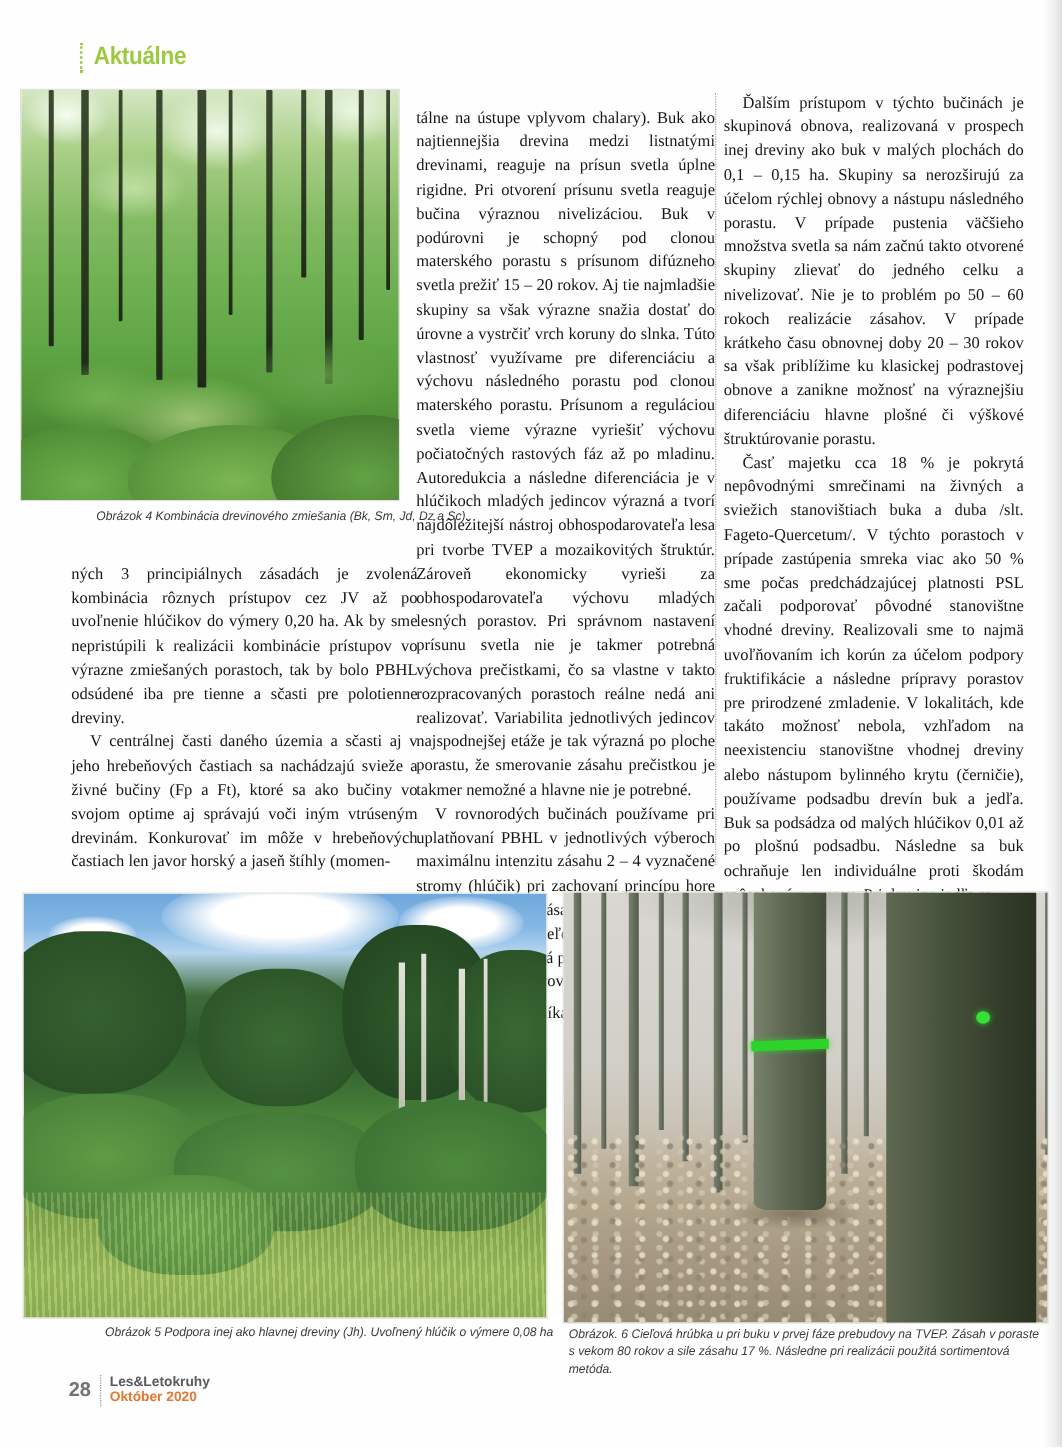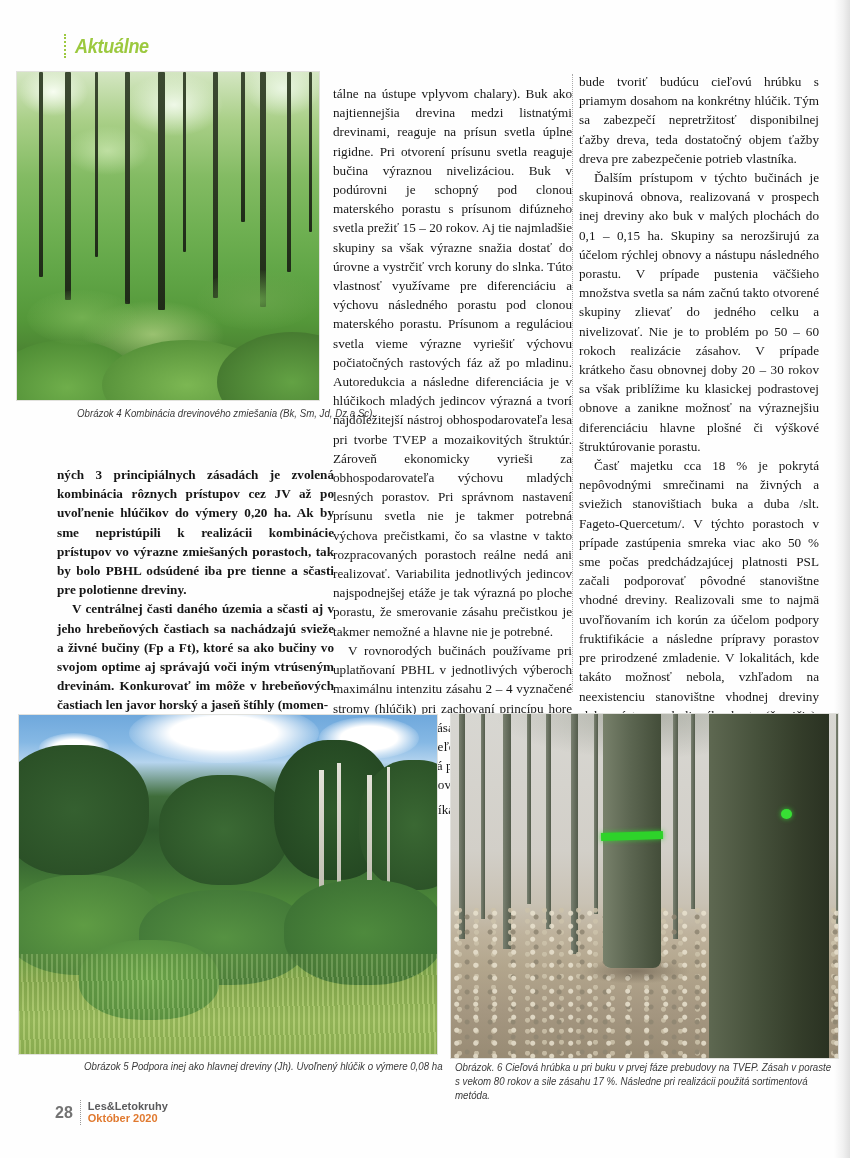--- a/index.html
+++ b/index.html
@@ -2,30 +2,30 @@
 <html><head>
 <meta charset="utf-8">
 <style>
   html,body{margin:0;padding:0;background:#ffffff;}
   .page{position:relative;width:850px;height:1158px;background:#fefefe;overflow:hidden;
         font-family:"Liberation Serif",serif;color:#161616;}
   .edge-shadow{position:absolute;top:0;right:0;width:16px;height:1158px;
         background:linear-gradient(to right,rgba(0,0,0,0) 0%,rgba(0,0,0,0.05) 55%,rgba(0,0,0,0.12) 100%);}
 
   
-  .section-header{position:absolute;left:64px;top:34px;display:flex;align-items:flex-end;font-style:italic;}
+  .section-header{position:absolute;left:64px;top:34px;display:flex;align-items:flex-start;}
   .section-rule{border-left:2px dotted #9cc93f;height:24px;margin-right:9px;}
   .section-title{font-family:"Liberation Sans",sans-serif;font-weight:bold;font-size:20px;
         color:#9cc93f;transform:scaleX(.9);transform-origin:left center;letter-spacing:-0.3px;}
 
   
   .col{position:absolute;text-align:justify;font-size:13.2px;line-height:19.2px;}
   .col p{margin:0;}
   .col p.indent{text-indent:15px;}
-  .col-left{left:57px;top:465px;width:277px;font-weight:bold;}
+  .col-left{left:57px;top:449px;width:277px;}
   .col-mid{left:333px;top:84px;width:239px;}
   .col-right{left:579px;top:72px;width:240px;}
   .col-sep{position:absolute;left:572px;top:74px;height:618px;border-left:1px dotted #a9a9a9;}
   sub{font-size:9px;}
 
   
   .caption{position:absolute;font-family:"Liberation Sans",sans-serif;font-style:italic;
         font-size:10px;color:#3a3a3a;transform:scaleX(.97);transform-origin:left top;}
   .cap4{left:77px;top:408px;white-space:nowrap;}
   .cap5{left:84px;top:1061px;white-space:nowrap;}
@@ -121,21 +121,20 @@
   </div>
 
   <div class="col-sep"></div>
 
   <div class="col col-mid">
     <p>tálne na ústupe vplyvom chalary). Buk ako najtiennejšia drevina medzi listnatými drevinami, reaguje na prísun svetla úplne rigidne. Pri otvorení prísunu svetla reaguje bučina výraznou nivelizáciou. Buk v podúrovni je schopný pod clonou materského porastu s prísunom difúzneho svetla prežiť 15 – 20 rokov. Aj tie najmladšie skupiny sa však výrazne snažia dostať do úrovne a vystrčiť vrch koruny do slnka. Túto vlastnosť využívame pre diferenciáciu a výchovu následného porastu pod clonou materského porastu. Prísunom a reguláciou svetla vieme výrazne vyriešiť výchovu počiatočných rastových fáz až po mladinu. Autoredukcia a následne diferenciácia je v hlúčikoch mladých jedincov výrazná a tvorí najdôležitejší nástroj obhospodarovateľa lesa pri tvorbe TVEP a mozaikovitých štruktúr. Zároveň ekonomicky vyrieši za obhospodarovateľa výchovu mladých lesných porastov. Pri správnom nastavení prísunu svetla nie je takmer potrebná výchova prečistkami, čo sa vlastne v takto rozpracovaných porastoch reálne nedá ani realizovať. Variabilita jednotlivých jedincov najspodnejšej etáže je tak výrazná po ploche porastu, že smerovanie zásahu prečistkou je takmer nemožné a hlavne nie je potrebné.</p>
     <p class="indent"><span>V rovnorodých bučinách používame pri uplatňovaní PBHL v jednotlivých výberoch maximálnu intenzitu zásahu 2 – 4 vyznačené stromy (hlúčik) pri zachovaní princípu hore uvedených troch zásad, hlavne podmienky cieľovej hrúbky. Cieľová hrúbka je v našich podmienkach určená pre drevinu buk na 45 – 50 cm v d</span><sub>1,3</sub><span>. Zároveň je použitý princíp zachovania náhradníka, t. j. jedinca, ktorý</span></p>
   </div>
 
   <div class="col col-right">
-    <p>bude tvoriť budúcu cieľovú hrúbku s priamym dosahom na konkrétny hlúčik. Tým sa zabezpečí nepretržitosť disponibilnej ťažby dreva, teda dostatočný objem ťažby dreva pre zabezpečenie potrieb vlastníka.</p>
     <p class="indent">Ďalším prístupom v týchto bučinách je skupinová obnova, realizovaná v prospech inej dreviny ako buk v malých plochách do 0,1 – 0,15 ha. Skupiny sa nerozširujú za účelom rýchlej obnovy a nástupu následného porastu. V prípade pustenia väčšieho množstva svetla sa nám začnú takto otvorené skupiny zlievať do jedného celku a nivelizovať. Nie je to problém po 50 – 60 rokoch realizácie zásahov. V prípade krátkeho času obnovnej doby 20 – 30 rokov sa však priblížime ku klasickej podrastovej obnove a zanikne možnosť na výraznejšiu diferenciáciu hlavne plošné či výškové štruktúrovanie porastu.</p>
     <p class="indent">Časť majetku cca 18 % je pokrytá nepôvodnými smrečinami na živných a sviežich stanovištiach buka a duba /slt. Fageto-Quercetum/. V týchto porastoch v prípade zastúpenia smreka viac ako 50 % sme počas predchádzajúcej platnosti PSL začali podporovať pôvodné stanovištne vhodné dreviny. Realizovali sme to najmä uvoľňovaním ich korún za účelom podpory fruktifikácie a následne prípravy porastov pre prirodzené zmladenie. V lokalitách, kde takáto možnosť nebola, vzhľadom na neexistenciu stanovištne vhodnej dreviny alebo nástupom bylinného krytu (černičie), používame podsadbu drevín buk a jedľa. Buk sa podsádza od malých hlúčikov 0,01 až po plošnú podsadbu. Následne sa buk ochraňuje len individuálne proti škodám spôsobeným zverou. Pri drevine jedľa sa</p>
   </div>
 
   <div class="photo photo5">
     <div class="p5-cloud" style="left:110px;top:-12px;width:190px;height:60px;"></div>
     <div class="p5-cloud" style="left:300px;top:2px;width:100px;height:42px;"></div>
     <div class="p5-cloud" style="left:20px;top:18px;width:70px;height:30px;"></div>
     <div class="p5-blob" style="left:-20px;top:30px;width:150px;height:130px;background:radial-gradient(ellipse,#356030,#2a4f26 80%);"></div>
     <div class="p5-blob" style="left:140px;top:60px;width:130px;height:110px;background:radial-gradient(ellipse,#3b6a34,#2c5428 80%);"></div>

